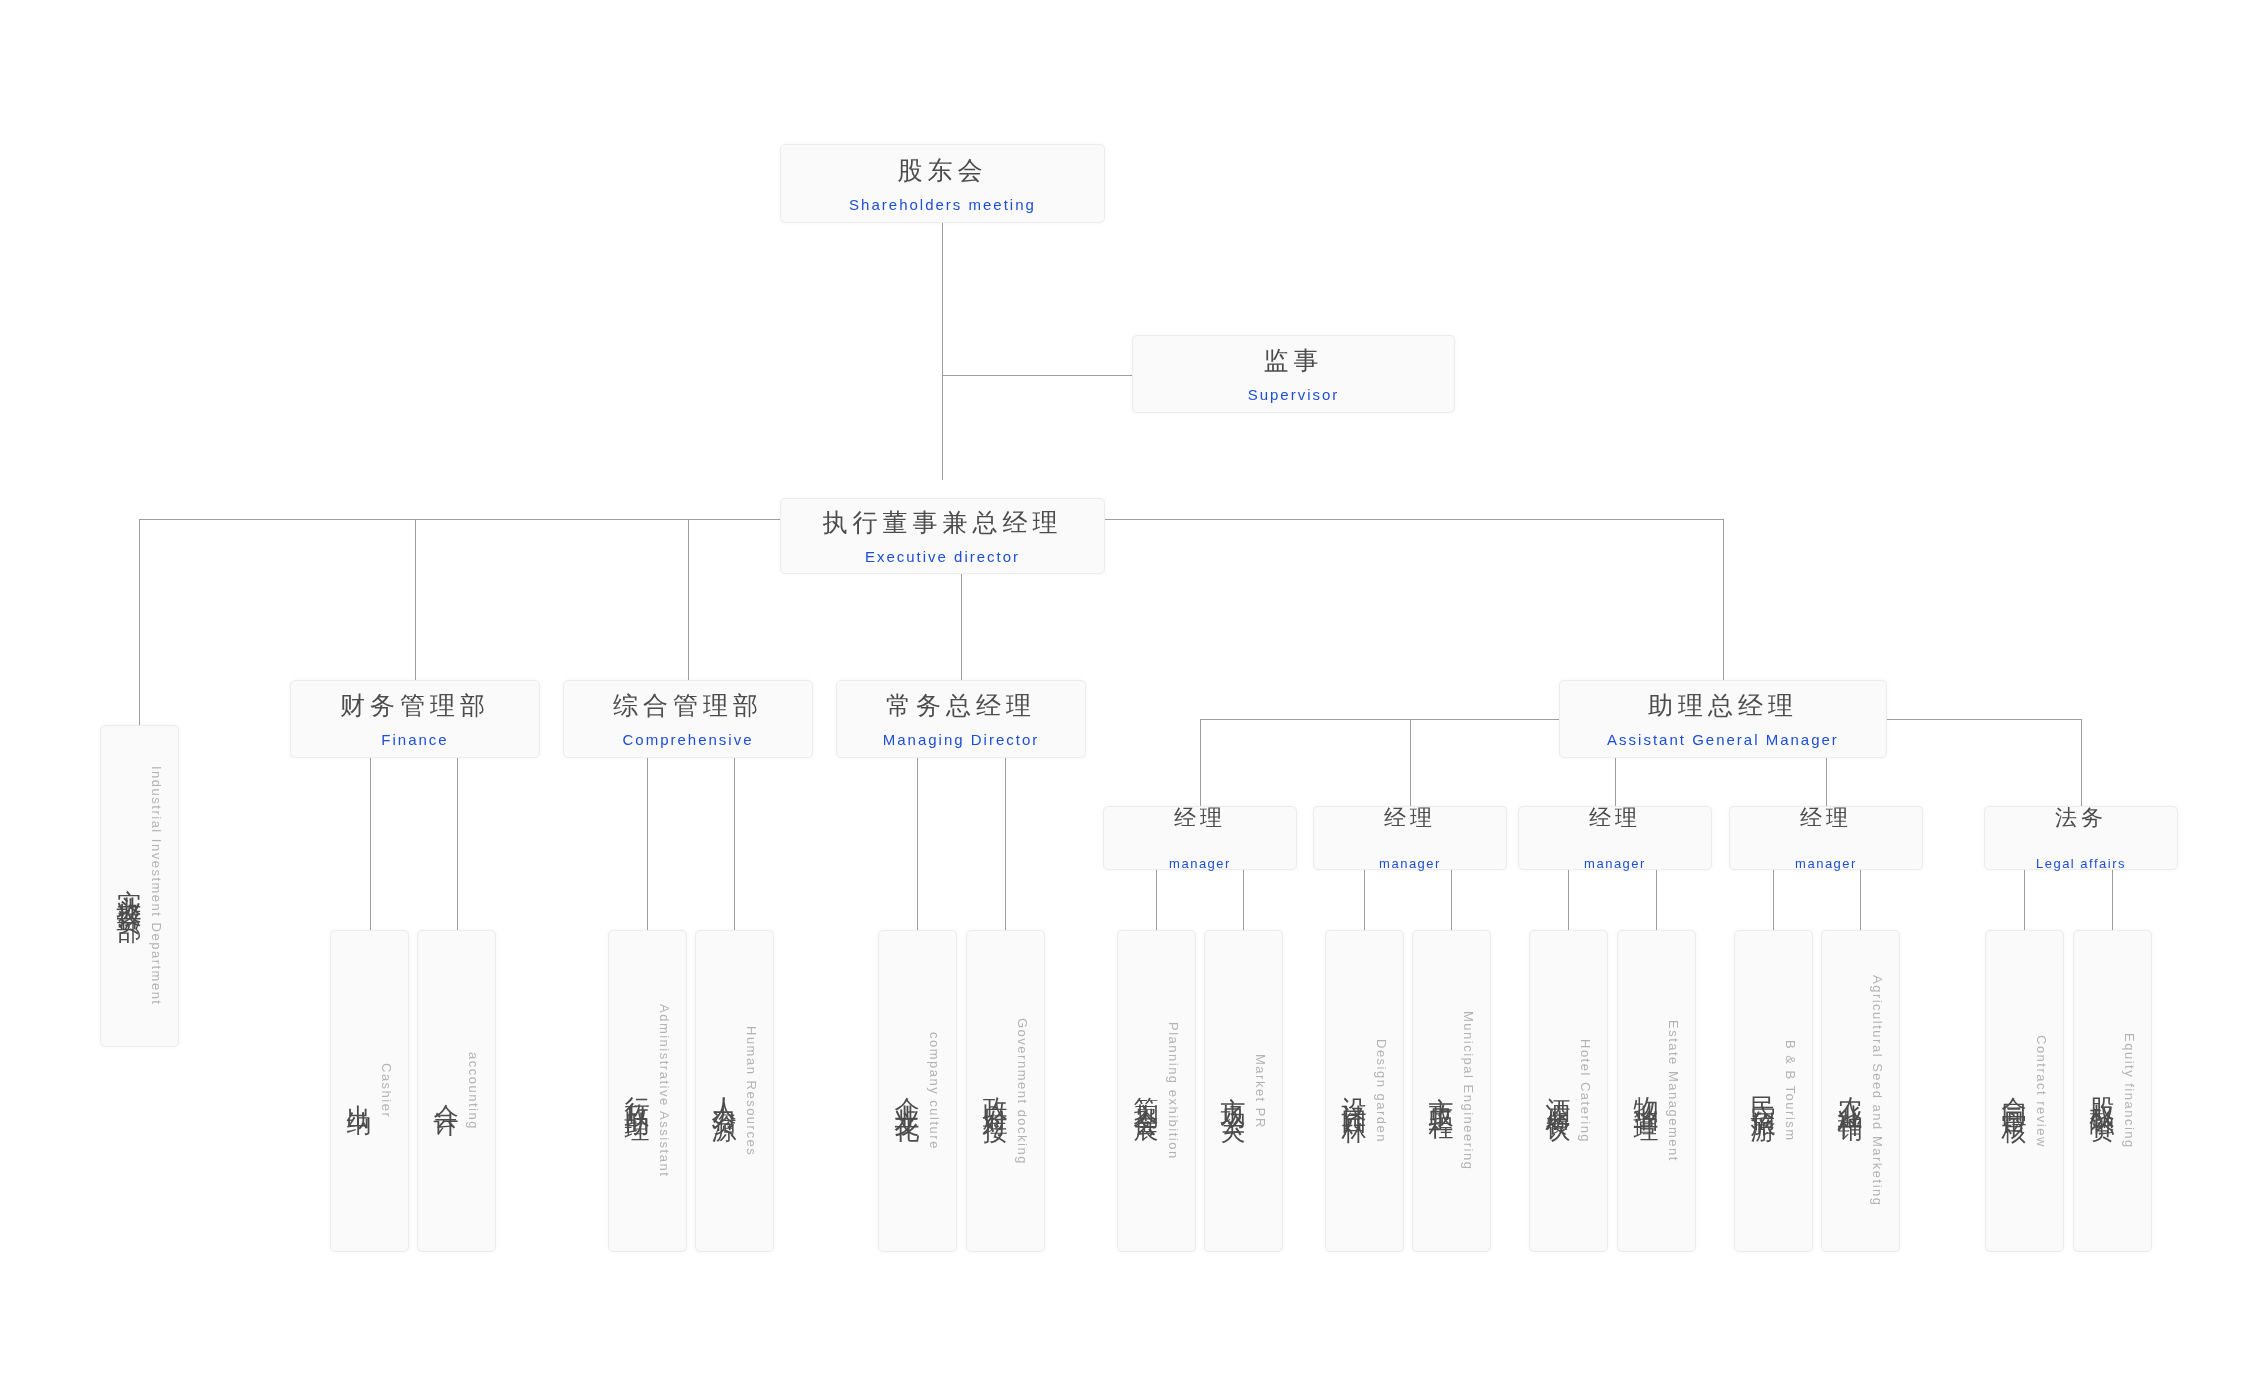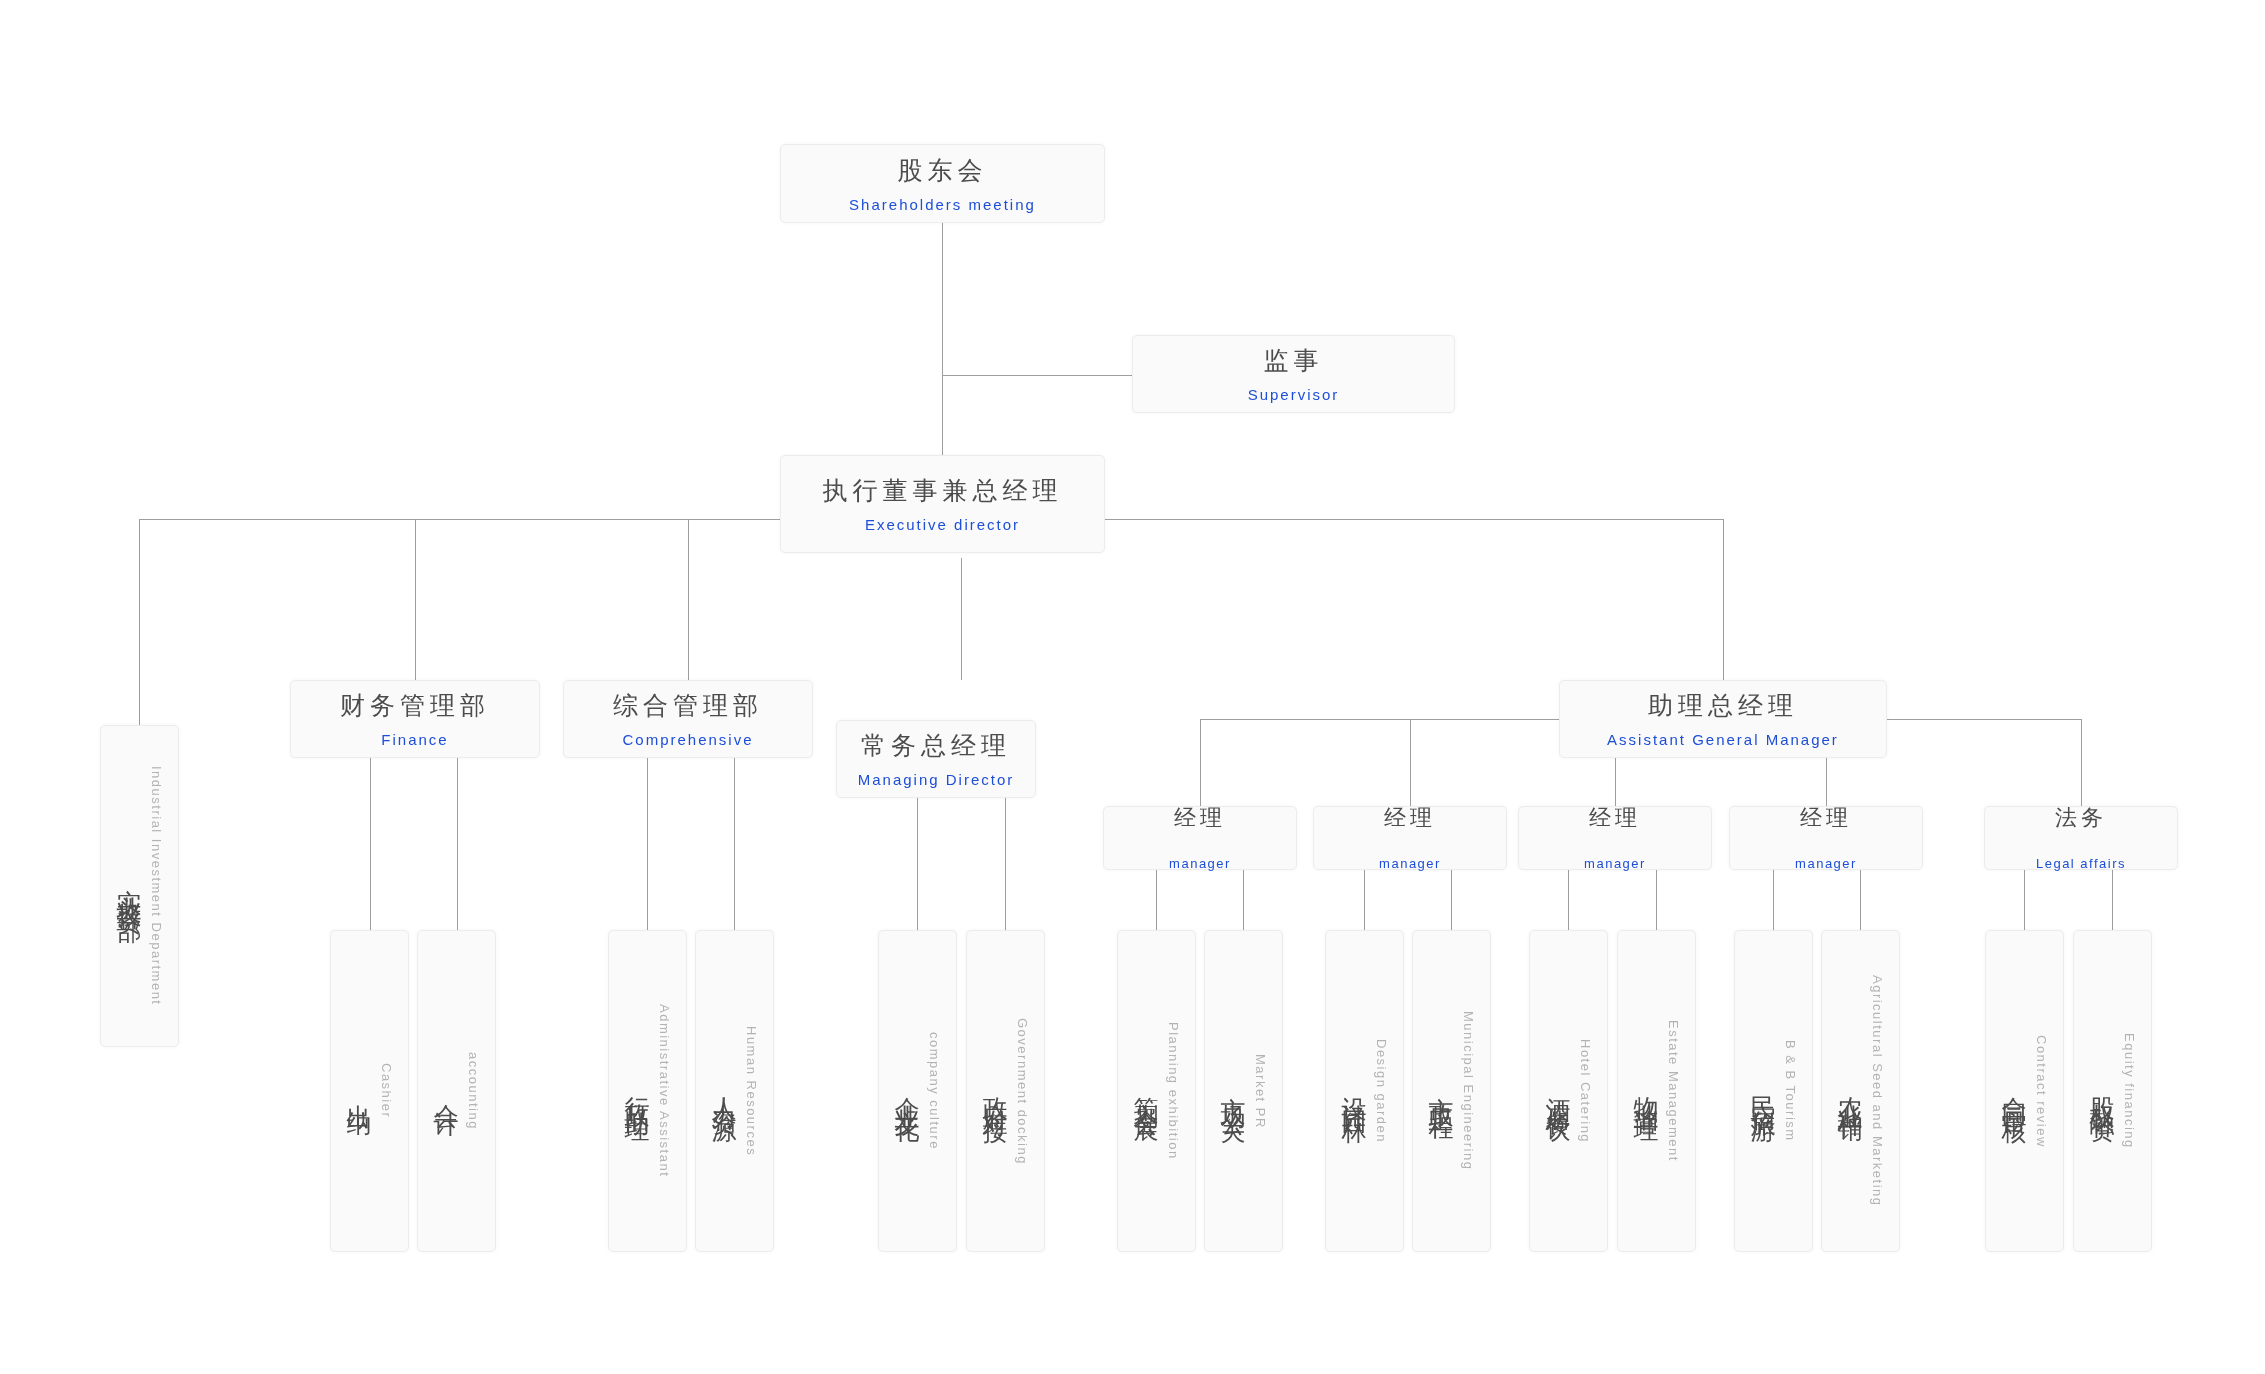--- a/index.html
+++ b/index.html
@@ -124,41 +124,41 @@
   <div class="node h" style="left:780px; top:144px; width:325px; height:79px">
     <div class="zh">股东会</div>
     <div class="en">Shareholders meeting</div>
   </div>
 
   <div class="node h" style="left:1132px; top:335px; width:323px; height:78px">
     <div class="zh">监事</div>
     <div class="en">Supervisor</div>
   </div>
 
-  <div class="node h" style="left:780px; top:455px; width:325px; height:98px">
+  <div class="node h" style="left:780px; top:498px; width:325px; height:76px">
     <div class="zh">执行董事兼总经理</div>
     <div class="en">Executive director</div>
   </div>
 
   <div class="node v" style="left:100px; top:725px; width:79px; height:322px">
     <div class="zh">实业投资部</div>
     <div class="en">Industrial Investment Department</div>
   </div>
 
   <div class="node h" style="left:563px; top:680px; width:250px; height:78px">
     <div class="zh">综合管理部</div>
     <div class="en">Comprehensive</div>
   </div>
 
   <div class="node h" style="left:290px; top:680px; width:250px; height:78px">
     <div class="zh">财务管理部</div>
     <div class="en">Finance</div>
   </div>
 
-  <div class="node h" style="left:836px; top:720px; width:200px; height:78px">
+  <div class="node h" style="left:836px; top:680px; width:250px; height:78px">
     <div class="zh">常务总经理</div>
     <div class="en">Managing Director</div>
   </div>
 
   <div class="node h" style="left:1559px; top:680px; width:328px; height:78px">
     <div class="zh">助理总经理</div>
     <div class="en">Assistant General Manager</div>
   </div>
 
   <div class="node h sm" style="left:1103px; top:806px; width:194px; height:64px">

